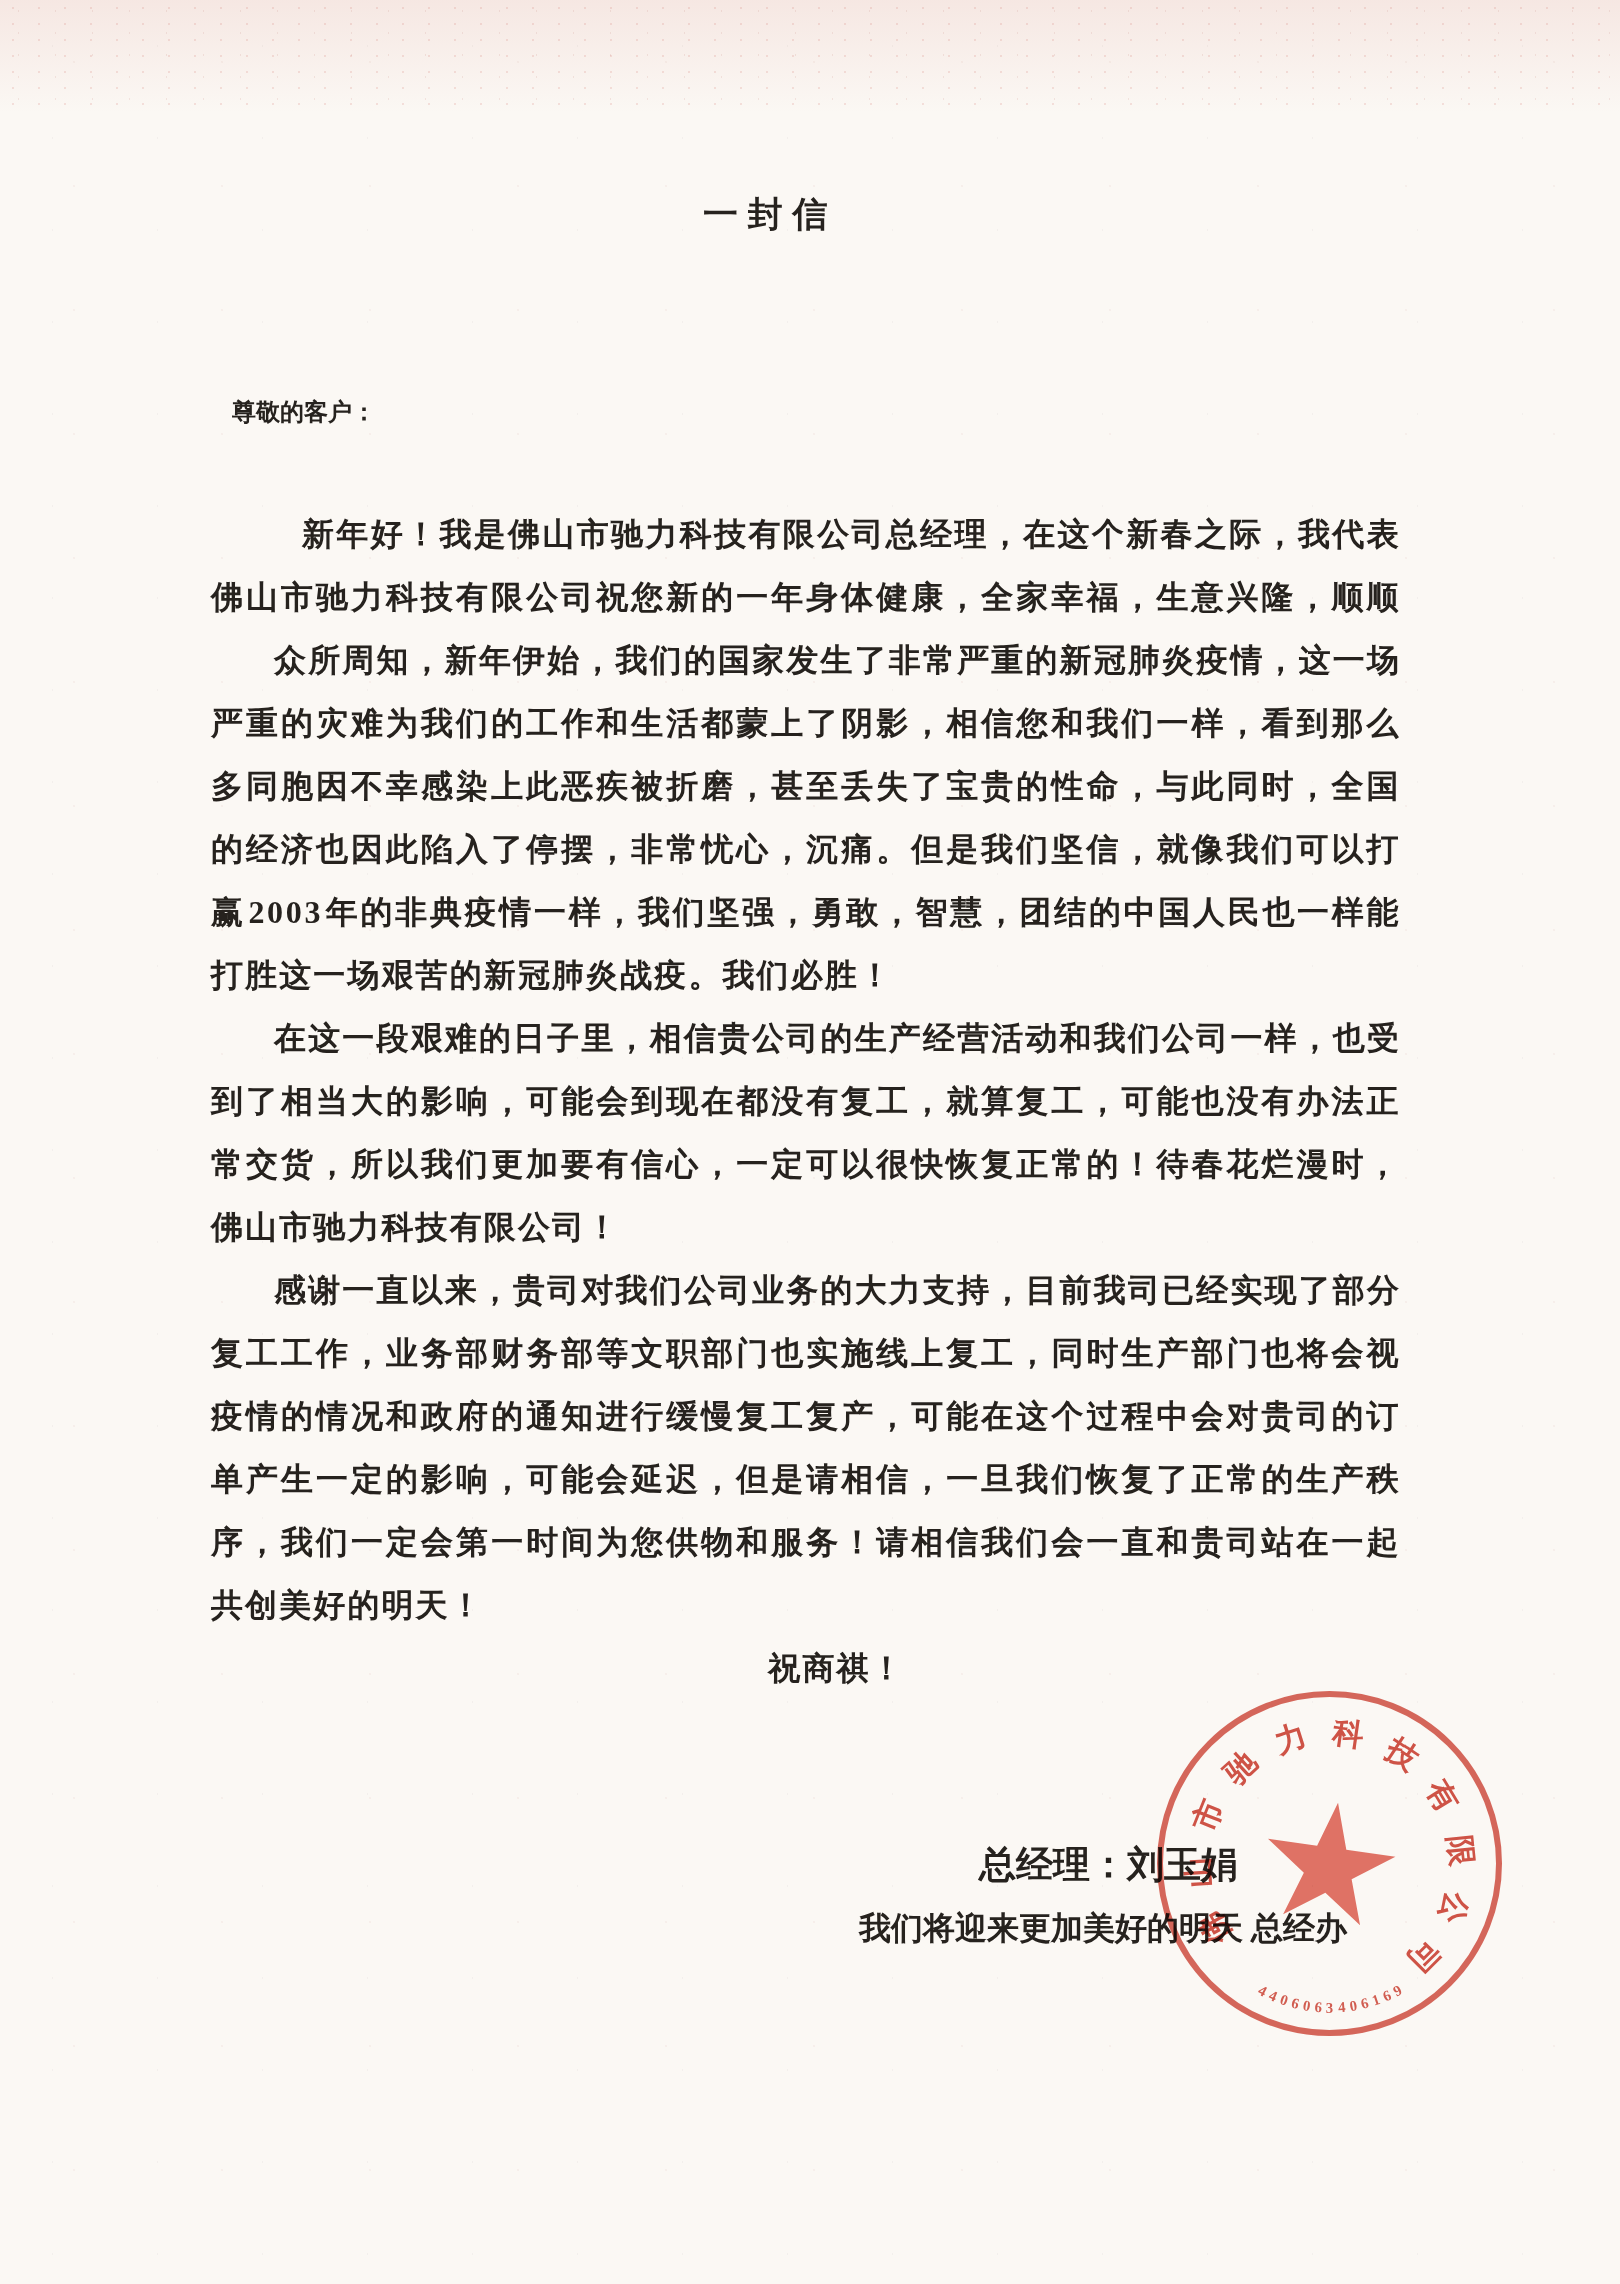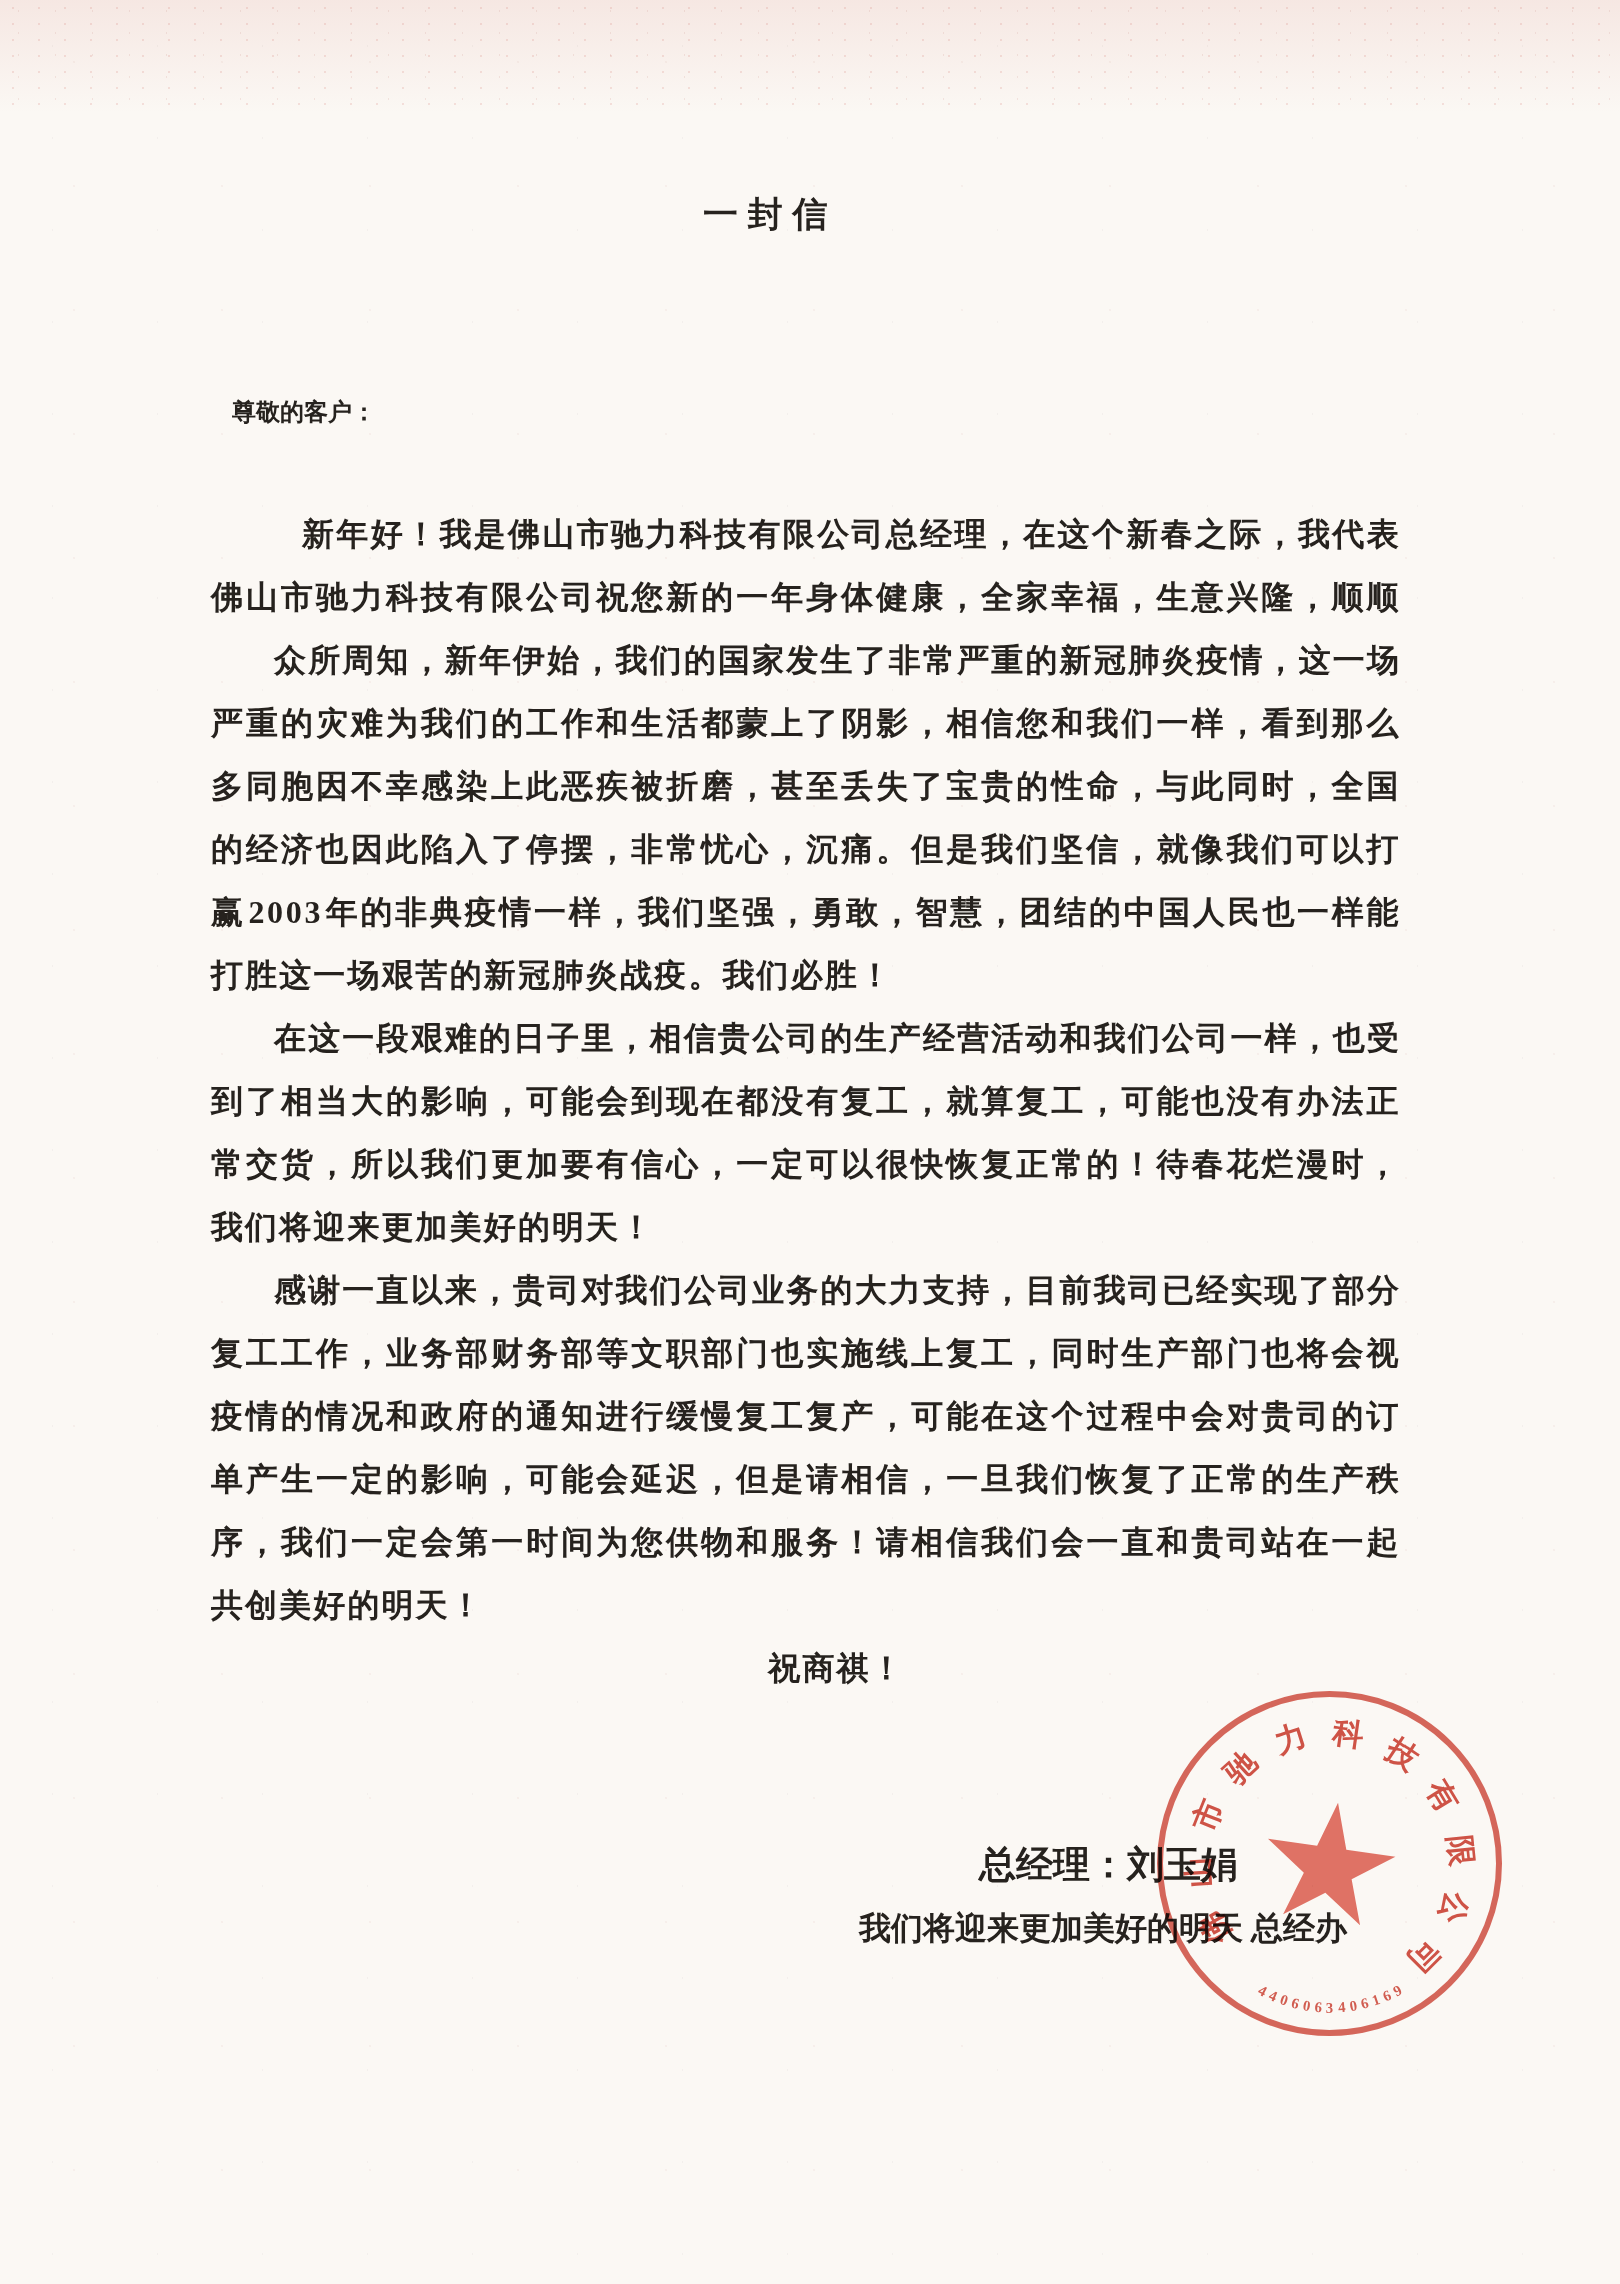--- a/index.html
+++ b/index.html
@@ -407,21 +407,21 @@
         <span>的</span>
         <span>！</span>
         <span>待</span>
         <span>春</span>
         <span>花</span>
         <span>烂</span>
         <span>漫</span>
         <span>时</span>
         <span>，</span>
       </div>
-      <div class="line left">我们将迎来更加美好的明天！</div>
+      <div class="line left">佛山市驰力科技有限公司！</div>
       <div class="line just" style="padding-left: 63px;">
         <span>感</span>
         <span>谢</span>
         <span>一</span>
         <span>直</span>
         <span>以</span>
         <span>来</span>
         <span>，</span>
         <span>贵</span>
         <span>司</span>

